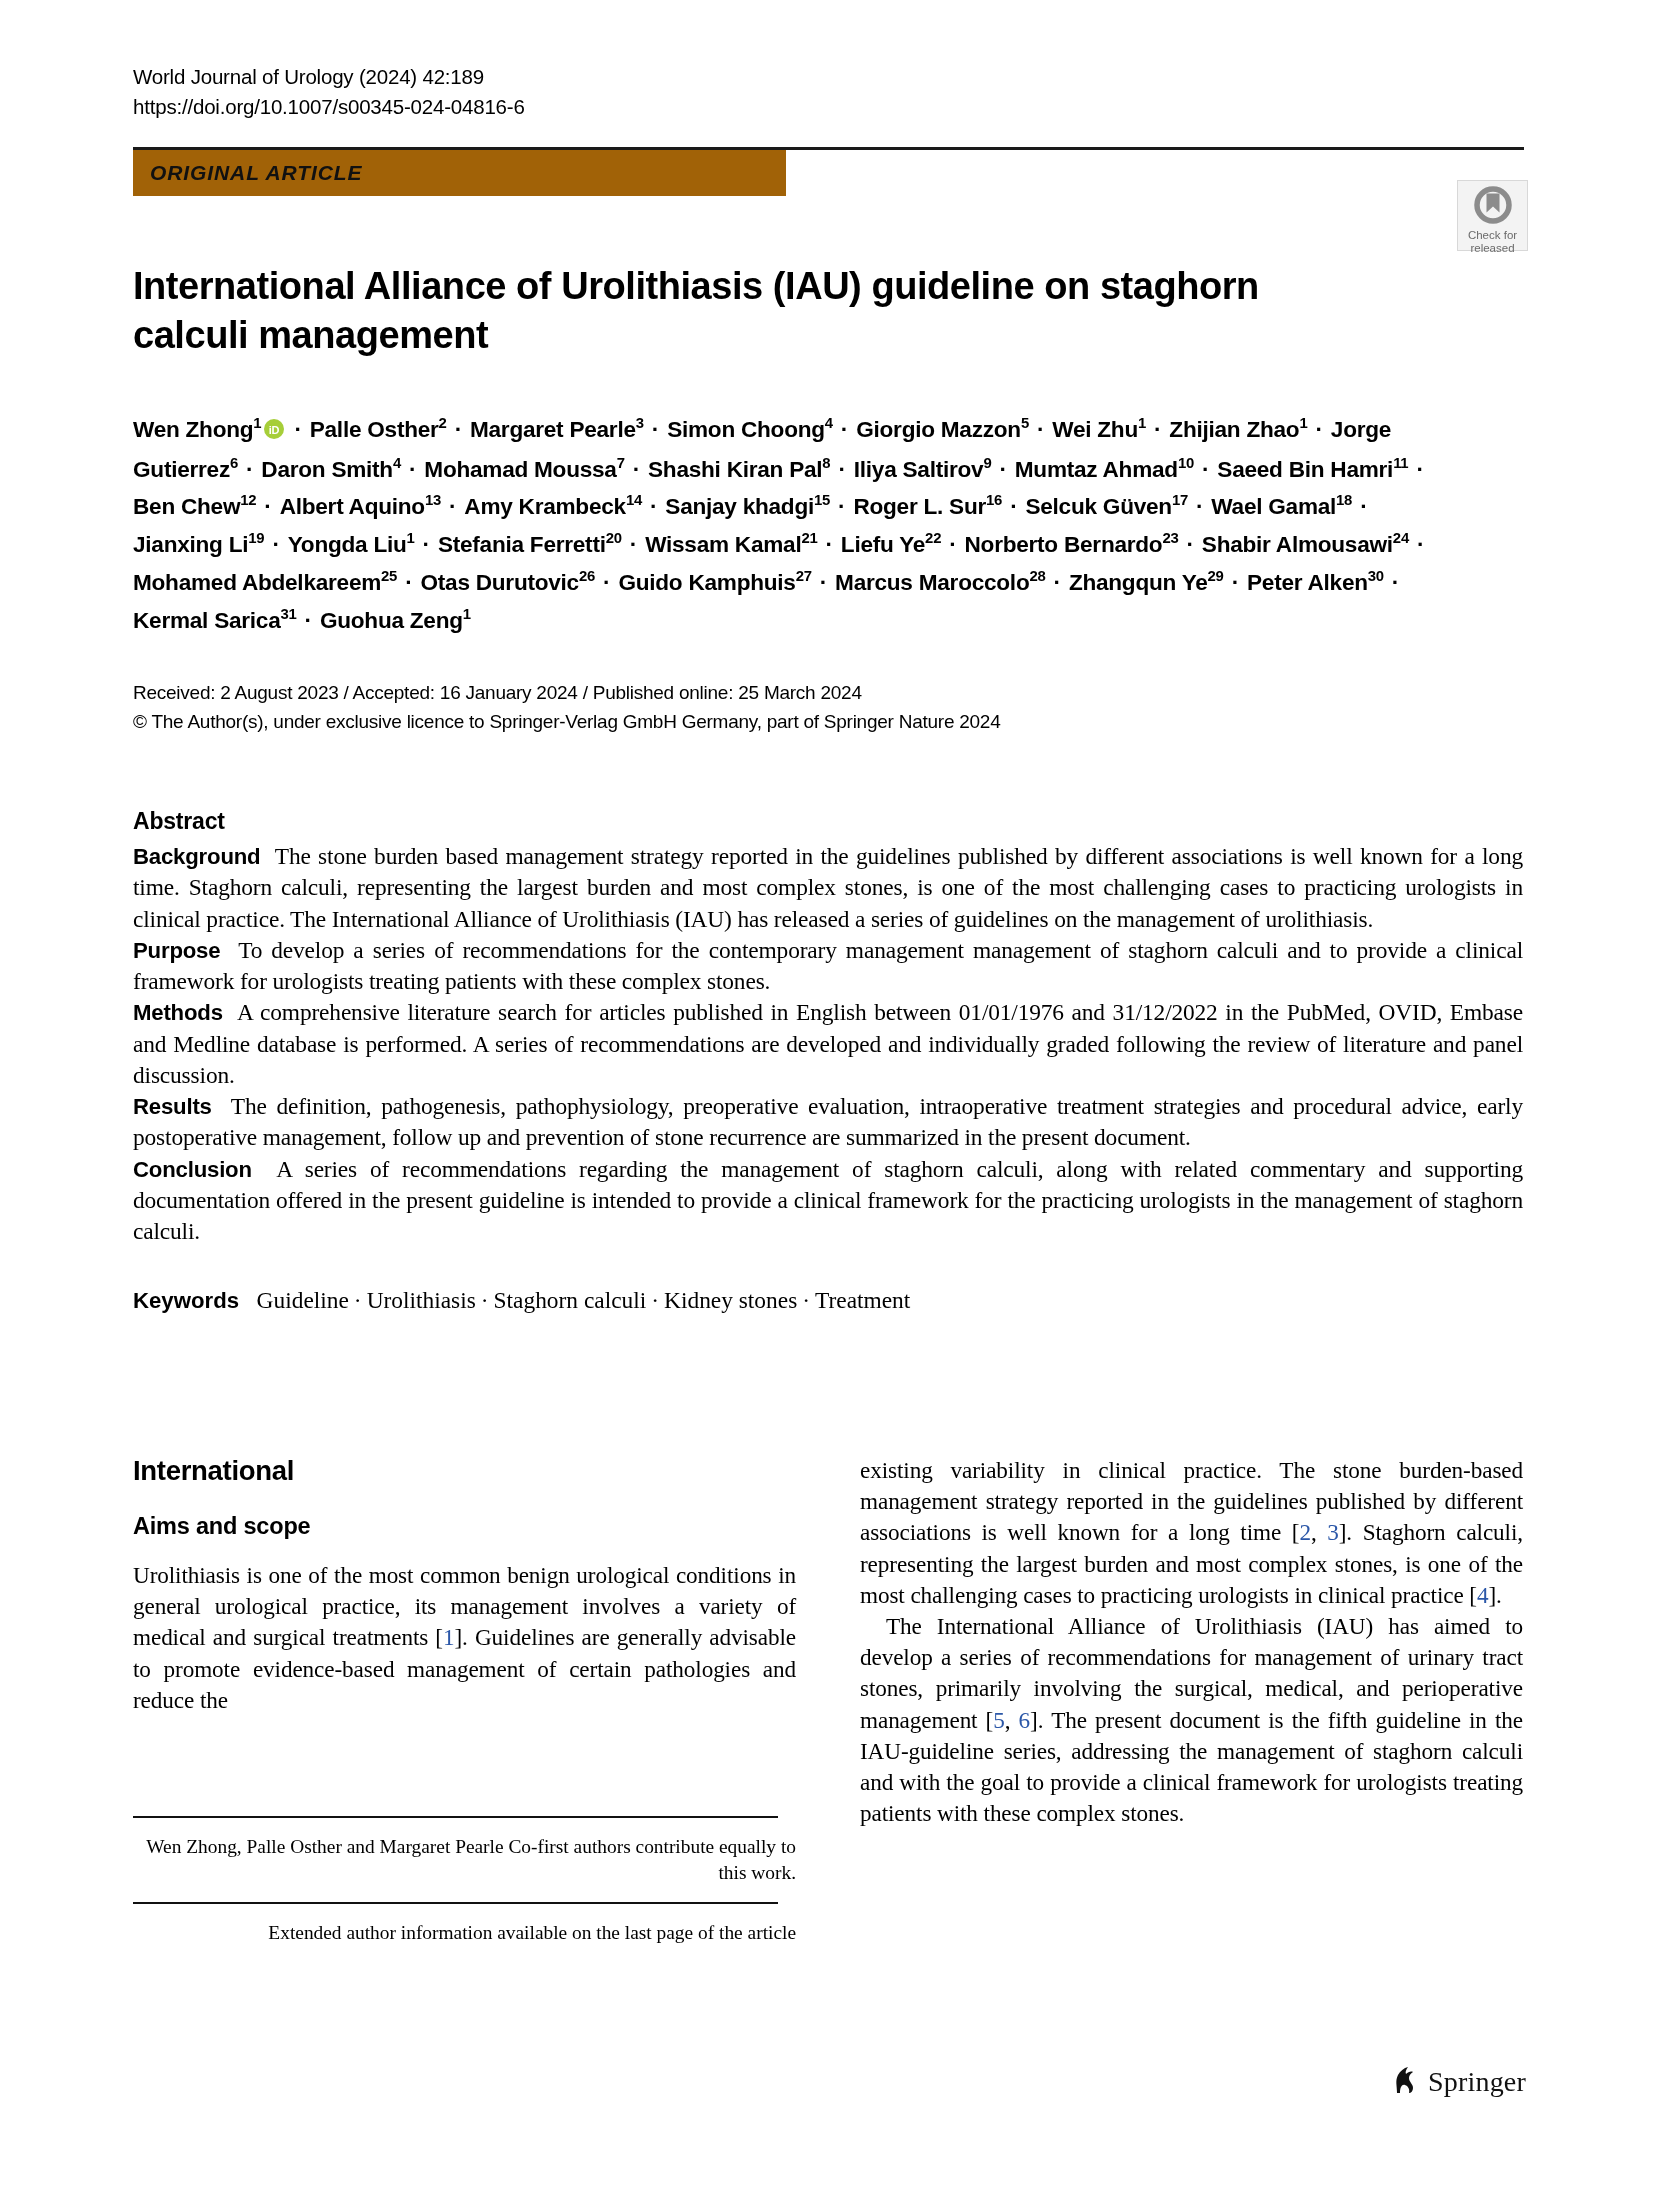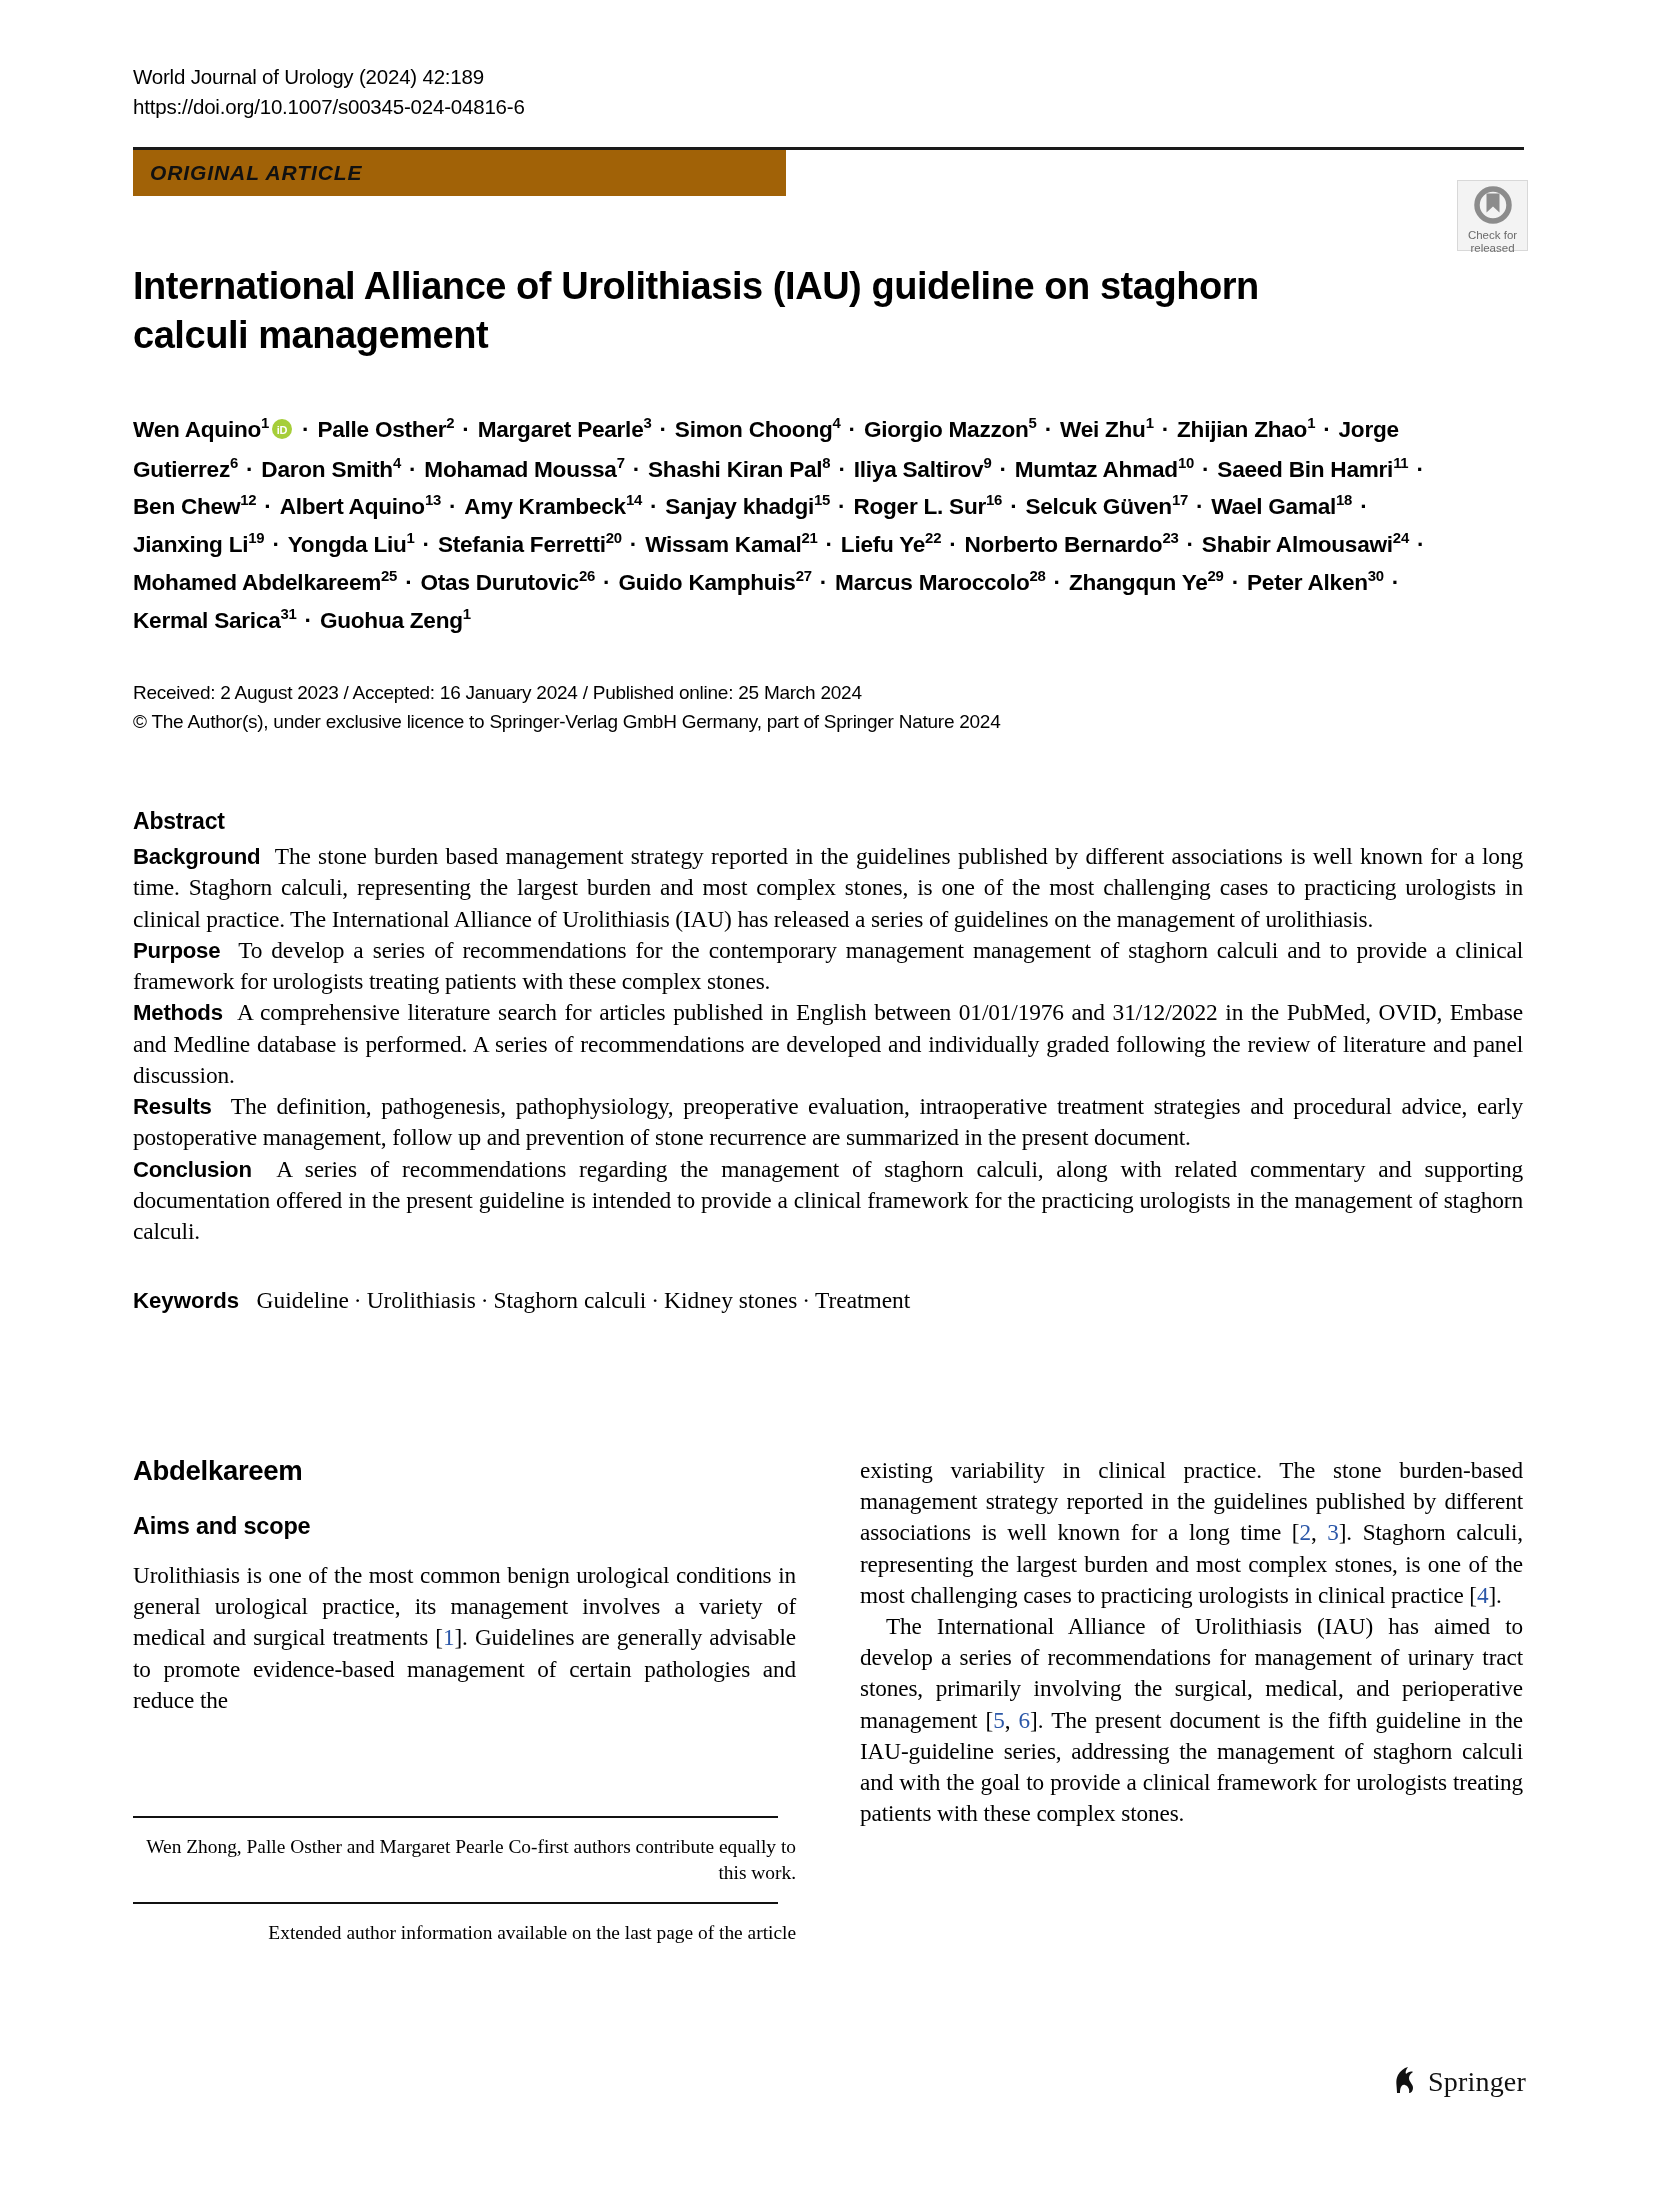--- a/index.html
+++ b/index.html
@@ -260,21 +260,21 @@
       </span>
       <span class="badge-text">
         <span>Check for</span><br>
         <span>released</span>
       </span>
     </div>
   </div>
 
   <h1 class="article-title">International Alliance of Urolithiasis (IAU) guideline on staghorn calculi management</h1>
 
-  <div class="authors" id="author-list"><span>Wen Aquino</span><sup>1</sup><span class="orcid"><svg width="20" height="20" viewBox="0 0 20 20">
+  <div class="authors" id="author-list"><span>Wen Zhong</span><sup>1</sup><span class="orcid"><svg width="20" height="20" viewBox="0 0 20 20">
           <circle cx="10" cy="10" r="10" fill="#a6ce39"></circle>
           <text x="10" y="14.6" font-family="Liberation Sans, sans-serif" font-size="11" font-weight="bold" fill="#ffffff" text-anchor="middle">iD</text>
         </svg></span><span class="sep"> · </span><span>Palle Osther</span><sup>2</sup><span class="sep"> · </span><span>Margaret Pearle</span><sup>3</sup><span class="sep"> · </span><span>Simon Choong</span><sup>4</sup><span class="sep"> · </span><span>Giorgio Mazzon</span><sup>5</sup><span class="sep"> · </span><span>Wei Zhu</span><sup>1</sup><span class="sep"> · </span><span>Zhijian Zhao</span><sup>1</sup><span class="sep"> · </span><span>Jorge Gutierrez</span><sup>6</sup><span class="sep"> · </span><span>Daron Smith</span><sup>4</sup><span class="sep"> · </span><span>Mohamad Moussa</span><sup>7</sup><span class="sep"> · </span><span>Shashi Kiran Pal</span><sup>8</sup><span class="sep"> · </span><span>Iliya Saltirov</span><sup>9</sup><span class="sep"> · </span><span>Mumtaz Ahmad</span><sup>10</sup><span class="sep"> · </span><span>Saeed Bin Hamri</span><sup>11</sup><span class="sep"> · </span><span>Ben Chew</span><sup>12</sup><span class="sep"> · </span><span>Albert Aquino</span><sup>13</sup><span class="sep"> · </span><span>Amy Krambeck</span><sup>14</sup><span class="sep"> · </span><span>Sanjay khadgi</span><sup>15</sup><span class="sep"> · </span><span>Roger L. Sur</span><sup>16</sup><span class="sep"> · </span><span>Selcuk Güven</span><sup>17</sup><span class="sep"> · </span><span>Wael Gamal</span><sup>18</sup><span class="sep"> · </span><span>Jianxing Li</span><sup>19</sup><span class="sep"> · </span><span>Yongda Liu</span><sup>1</sup><span class="sep"> · </span><span>Stefania Ferretti</span><sup>20</sup><span class="sep"> · </span><span>Wissam Kamal</span><sup>21</sup><span class="sep"> · </span><span>Liefu Ye</span><sup>22</sup><span class="sep"> · </span><span>Norberto Bernardo</span><sup>23</sup><span class="sep"> · </span><span>Shabir Almousawi</span><sup>24</sup><span class="sep"> · </span><span>Mohamed Abdelkareem</span><sup>25</sup><span class="sep"> · </span><span>Otas Durutovic</span><sup>26</sup><span class="sep"> · </span><span>Guido Kamphuis</span><sup>27</sup><span class="sep"> · </span><span>Marcus Maroccolo</span><sup>28</sup><span class="sep"> · </span><span>Zhangqun Ye</span><sup>29</sup><span class="sep"> · </span><span>Peter Alken</span><sup>30</sup><span class="sep"> · </span><span>Kermal Sarica</span><sup>31</sup><span class="sep"> · </span><span>Guohua Zeng</span><sup>1</sup></div>
 
   <div class="pubdates">
     <div>Received: 2 August 2023 / Accepted: 16 January 2024 / Published online: 25 March 2024</div>
     <div>© The Author(s), under exclusive licence to Springer-Verlag GmbH Germany, part of Springer Nature 2024</div>
   </div>
 
   <div class="abstract">
@@ -288,21 +288,21 @@
       </div>
 
     <div class="keywords">
       <span class="run-in">Keywords</span>
       <span id="keywords-values"><span>&nbsp; Guideline</span><span class="kw-sep">·</span><span>Urolithiasis</span><span class="kw-sep">·</span><span>Staghorn calculi</span><span class="kw-sep">·</span><span>Kidney stones</span><span class="kw-sep">·</span><span>Treatment</span></span>
     </div>
   </div>
 
   <div class="body-columns">
     <div class="col">
-      <div class="sec-h1">Abdelkareem</div>
+      <div class="sec-h1">International</div>
       <div class="sec-h2">Aims and scope</div>
       <p><span>Urolithiasis is one of the most common benign urological conditions in general urological practice, its management involves a variety of medical and surgical treatments [</span><a class="cite" href="#">1</a><span>]. Guidelines are generally advisable to promote evidence-based management of certain pathologies and reduce the</span></p>
     </div>
 
     <div class="col">
       <p><span>existing variability in clinical practice. The stone burden-based management strategy reported in the guidelines published by different associations is well known for a long time [</span><a class="cite" href="#">2</a><span>, </span><a class="cite" href="#">3</a><span>]. Staghorn calculi, representing the largest burden and most complex stones, is one of the most challenging cases to practicing urologists in clinical practice [</span><a class="cite" href="#">4</a><span>].</span></p>
       <p class="indent"><span>The International Alliance of Urolithiasis (IAU) has aimed to develop a series of recommendations for management of urinary tract stones, primarily involving the surgical, medical, and perioperative management [</span><a class="cite" href="#">5</a><span>, </span><a class="cite" href="#">6</a><span>]. The present document is the fifth guideline in the IAU-guideline series, addressing the management of staghorn calculi and with the goal to provide a clinical framework for urologists treating patients with these complex stones.</span></p>
     </div>
   </div>
 

